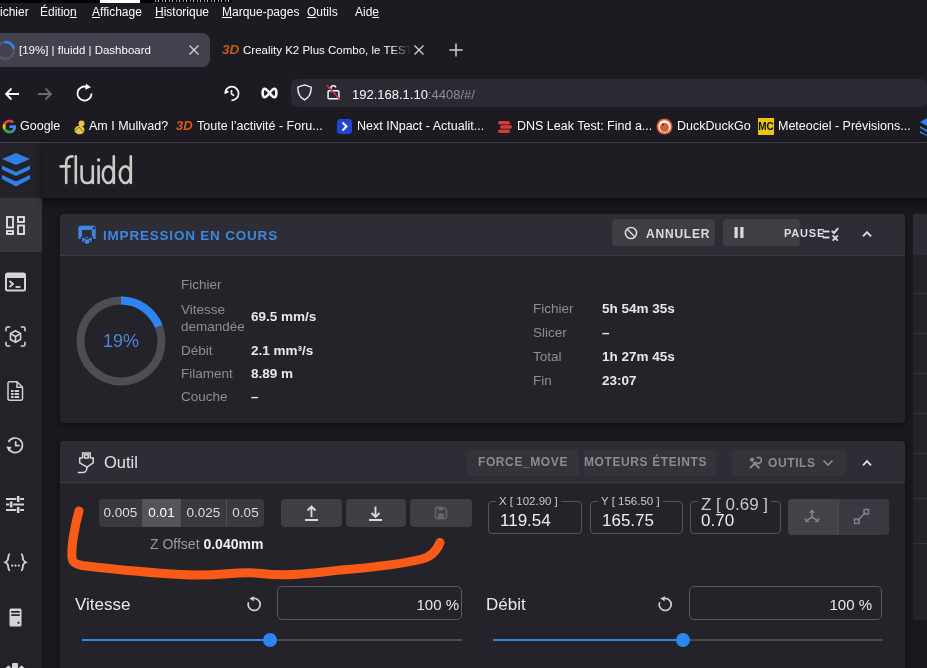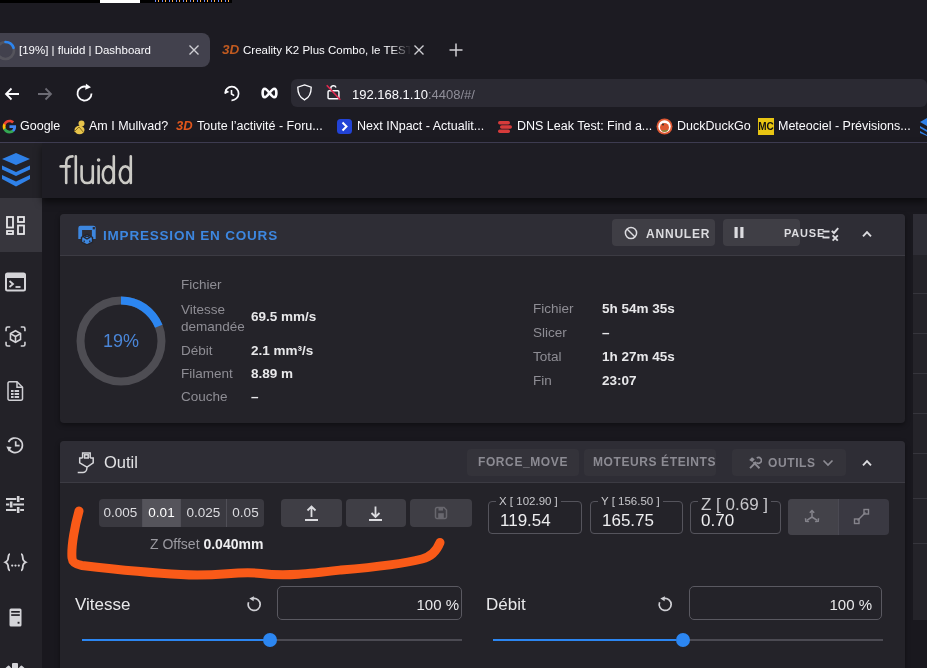--- a/index.html
+++ b/index.html
@@ -11,20 +11,29 @@
   .val { font-size:13.5px; font-weight:bold; color:#e8e8ea; }
 </style>
 </head>
 <body>
 <div id="stage">
 
   <div class="abs" style="left:0;top:0;width:232px;height:3px;background:#000;"></div>
   <div class="abs" style="left:100px;top:0;width:40px;height:3px;background:#fff;"></div>
   <div class="abs" style="left:152px;top:0;width:80px;height:2px;background:repeating-linear-gradient(90deg,#000 0 3px,#68f 3px 4px,#000 4px 6px,#fa4 6px 7px);"></div>
 
+  <div class="abs" style="left:0;top:5px;width:927px;height:17px;color:#fbfbfe;font-size:12px;">
+    <span class="abs" style="left:0;top:0;">ichier</span>
+    <span class="abs" style="left:40px;top:0;">Éditio<u>n</u></span>
+    <span class="abs" style="left:92px;top:0;"><u>A</u>ffichage</span>
+    <span class="abs" style="left:155px;top:0;"><u>H</u>istorique</span>
+    <span class="abs" style="left:222px;top:0;"><u>M</u>arque-pages</span>
+    <span class="abs" style="left:307px;top:0;"><u>O</u>utils</span>
+    <span class="abs" style="left:355px;top:0;">Aid<u>e</u></span>
+  </div>
 
   <div class="abs" style="left:-10px;top:33px;width:220px;height:34px;background:#42414d;border-radius:8px;"></div>
   <svg class="abs" style="left:-5px;top:40px;" width="21" height="21" viewBox="0 0 21 21">
     <circle cx="10.5" cy="10.5" r="8.5" fill="none" stroke="#55545c" stroke-width="2.6"></circle>
     <path d="M 10.5 2 A 8.5 8.5 0 0 1 18.55 7.87" fill="none" stroke="#2c86f1" stroke-width="2.6" stroke-linecap="round"></path>
   </svg>
   <span class="abs" style="left:19px;top:44px;font-size:11.5px;color:#fbfbfe;">[19%] | fluidd | Dashboard</span>
   <svg class="abs" style="left:186px;top:42px;" width="16" height="16" viewBox="0 0 16 16">
       <path d="M3.5 3.5 L12.5 12.5 M12.5 3.5 L3.5 12.5" stroke="#cfcfd4" stroke-width="1.4"></path>
     </svg>
@@ -274,21 +283,21 @@
   <svg class="abs" style="left:77px;top:452px;" width="18" height="22" viewBox="0 0 18 22">
     <g fill="none" stroke="#d6d6da" stroke-width="1.5">
       <path d="M5.6 6 V1 H13.2 V6"></path>
       <rect x="7.6" y="2.8" width="3.6" height="3.2"></rect>
       <path d="M5.6 5.9 H2.7 V10.9 L10 15.2 L16.2 10.9 V5.9 H13.2"></path>
       <path d="M10 15.2 C 9.8 18.4 9.4 20.3 6.2 20.4 H0.7"></path>
     </g>
   </svg>
   <span class="abs" style="left:104px;top:453px;font-size:16.5px;color:#e2e2e4;">Outil</span>
   <div class="abs" style="left:467px;top:449px;width:112px;height:27px;background:#34333a;border-radius:4px;text-align:center;line-height:27px;font-size:12px;font-weight:bold;letter-spacing:0.6px;color:#8c8b93;">FORCE_MOVE</div>
-  <div class="abs" style="left:584px;top:449px;width:132px;height:27px;background:#34333a;border-radius:4px;text-align:right;line-height:27px;font-size:12px;font-weight:bold;letter-spacing:0.6px;color:#8c8b93;">MOTEURS ÉTEINTS</div>
+  <div class="abs" style="left:584px;top:449px;width:132px;height:27px;background:#34333a;border-radius:4px;text-align:left;line-height:27px;font-size:12px;font-weight:bold;letter-spacing:0.6px;color:#8c8b93;">MOTEURS ÉTEINTS</div>
   <div class="abs" style="left:732px;top:449px;width:114px;height:27px;background:#34333a;border-radius:4px;"></div>
   <svg class="abs" style="left:748px;top:456px;" width="14" height="14" viewBox="0 0 15 15">
     <path d="M2.2 13 L8.8 6.4" stroke="#8c8b93" stroke-width="2"></path>
     <path d="M9.4 2.2 A 3.1 3.1 0 1 1 9.2 7" stroke="#8c8b93" stroke-width="1.8" fill="none"></path>
     <path d="M5.8 6.6 L12.3 13.1" stroke="#8c8b93" stroke-width="2"></path>
     <path d="M1.3 4.3 L4.3 1.3 L7.2 3.6 L4.6 6.4 Z" fill="#8c8b93"></path>
   </svg>
   <span class="abs" style="left:768px;top:456px;font-size:12px;font-weight:bold;letter-spacing:0.6px;color:#8c8b93;">OUTILS</span>
   <svg class="abs" style="left:822px;top:459px;" width="12" height="8" viewBox="0 0 12 8">
       <path d="M1.5 1.5 L6 6 L10.5 1.5" stroke="#8c8b93" stroke-width="1.7" fill="none"></path>

